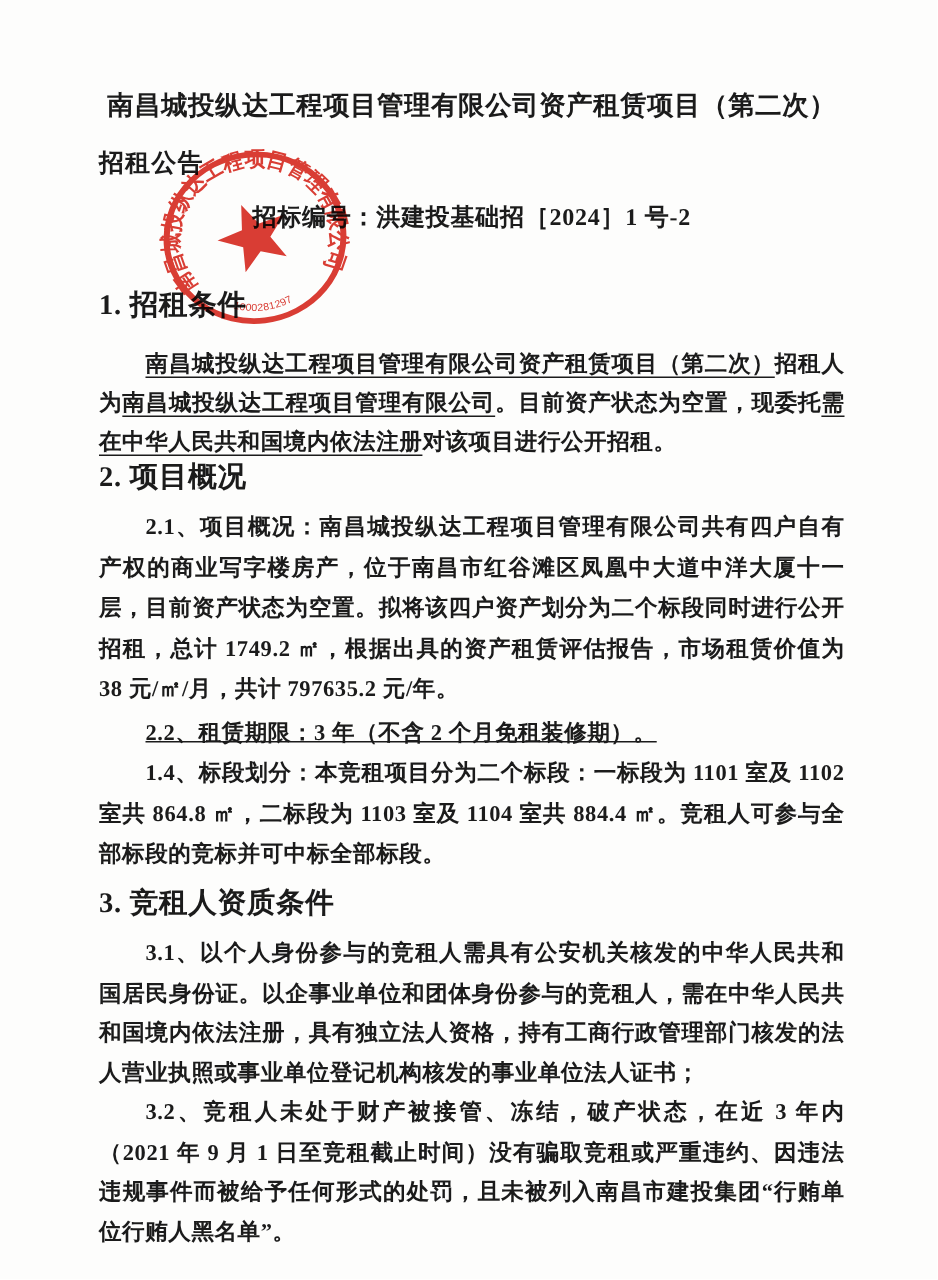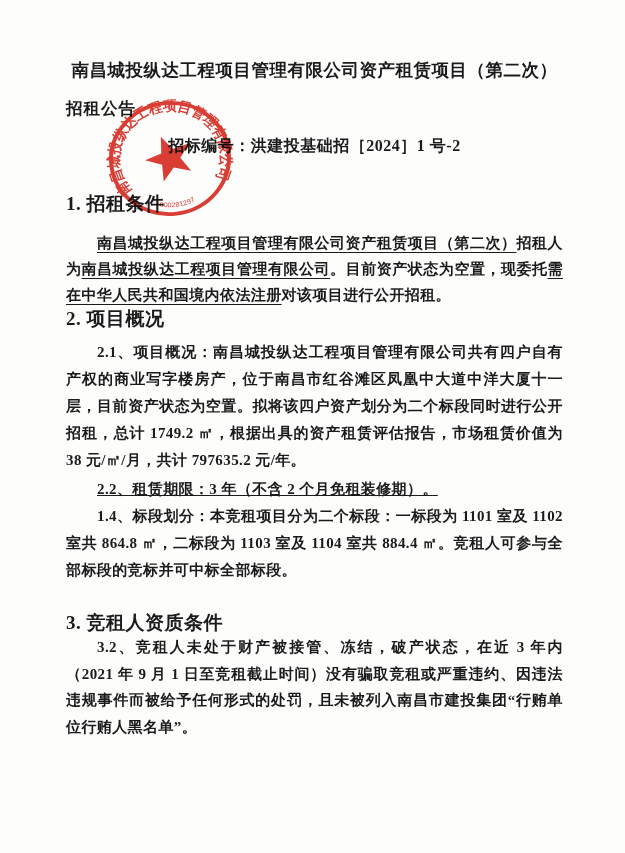--- a/index.html
+++ b/index.html
@@ -41,21 +41,21 @@
     letter-spacing: .5px;
   }
   .sec-heading {
     font-size: 19px;
     line-height: 22px;
     font-weight: 700;
     letter-spacing: .5px;
   }
   .h-s1 { margin-top: 36px; }
   .h-s2 { }
-  .h-s3 { margin-top: 28px; }
+  .h-s3 { margin-top: 8px; }
   p.body {
     font-size: 15px;
     font-weight: 600;
     text-align: justify;
     letter-spacing: .4px;
     text-indent: 31px;
   }
   .p-intro { margin-top: 15px; line-height: 26px; }
   .p21 { margin-top: 9px;  line-height: 27px; }
   .p22 { line-height: 27px; margin-top: 2px; text-decoration: underline; }
@@ -106,15 +106,16 @@
 
   <h2 class="sec-heading h-s1">1. 招租条件</h2>
   <p class="body p-intro"><span class="u">南昌城投纵达工程项目管理有限公司资产租赁项目（第二次）</span><span>招租人为</span><span class="u">南昌城投纵达工程项目管理有限公司</span><span>。目前资产状态为空置，现委托</span><span class="u">需在中华人民共和国境内依法注册</span><span>对该项目进行公开招租。</span></p>
 
   <h2 class="sec-heading h-s2">2. 项目概况</h2>
   <p class="body p21">2.1、项目概况：南昌城投纵达工程项目管理有限公司共有四户自有产权的商业写字楼房产，位于南昌市红谷滩区凤凰中大道中洋大厦十一层，目前资产状态为空置。拟将该四户资产划分为二个标段同时进行公开招租，总计 1749.2 ㎡，根据出具的资产租赁评估报告，市场租赁价值为 38 元/㎡/月，共计 797635.2 元/年。</p>
   <p class="body p22">2.2、租赁期限：3 年（不含 2 个月免租装修期）。</p>
   <p class="body p23">1.4、标段划分：本竞租项目分为二个标段：一标段为 1101 室及 1102 室共 864.8 ㎡，二标段为 1103 室及 1104 室共 884.4 ㎡。竞租人可参与全部标段的竞标并可中标全部标段。</p>
 
   <h2 class="sec-heading h-s3">3. 竞租人资质条件</h2>
+  <p class="body p31">3.1、以个人身份参与的竞租人需具有公安机关核发的中华人民共和国居民身份证。以企事业单位和团体身份参与的竞租人，需在中华人民共和国境内依法注册，具有独立法人资格，持有工商行政管理部门核发的法人营业执照或事业单位登记机构核发的事业单位法人证书；</p>
   <p class="body p32">3.2、竞租人未处于财产被接管、冻结，破产状态，在近 3 年内（2021 年 9 月 1 日至竞租截止时间）没有骗取竞租或严重违约、因违法违规事件而被给予任何形式的处罚，且未被列入南昌市建投集团“行贿单位行贿人黑名单”。</p>
 
 </div>
 
 </body></html>

